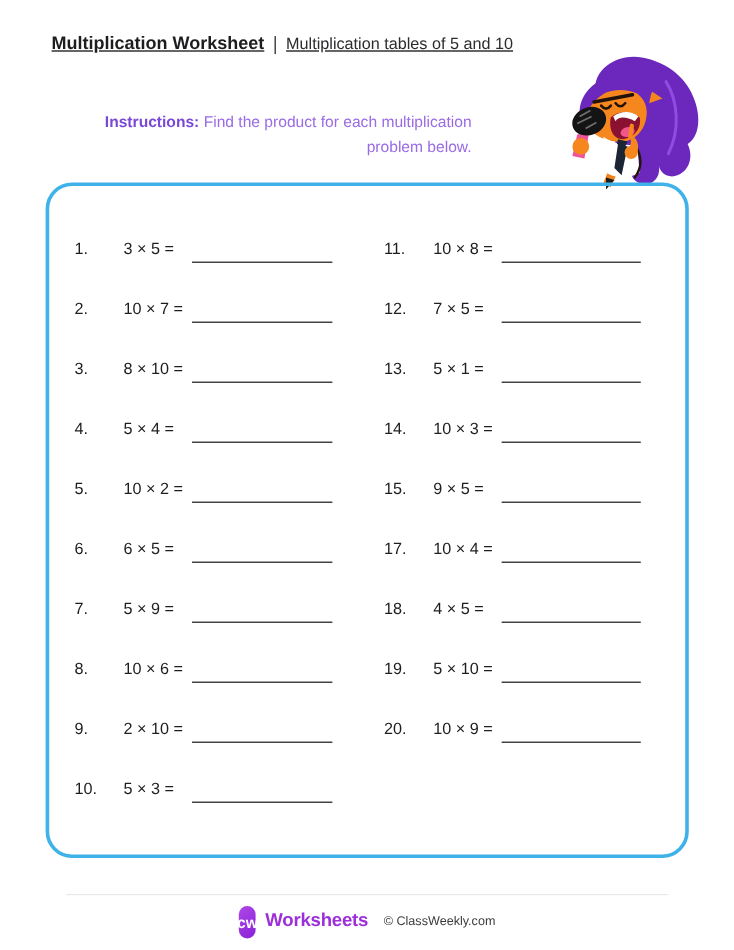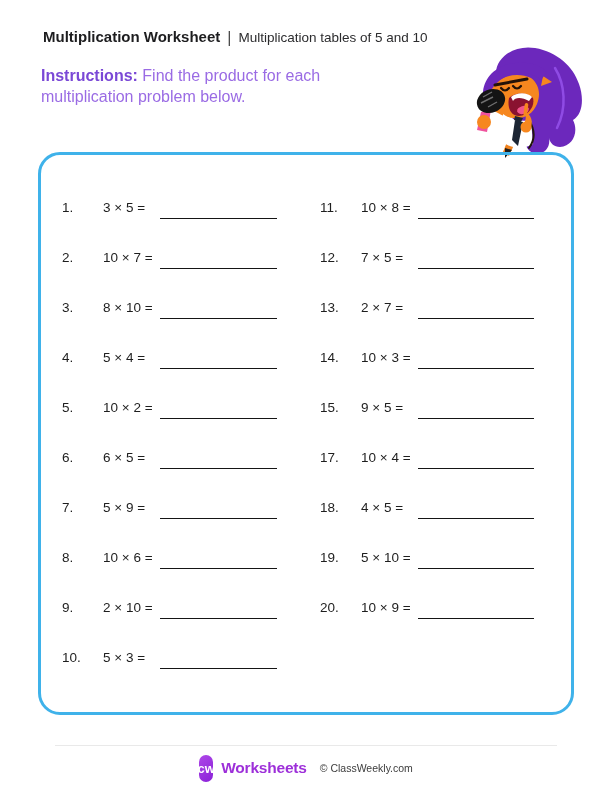--- a/index.html
+++ b/index.html
@@ -1,26 +1,26 @@
 <!DOCTYPE html>
 <html><head>
 <meta charset="utf-8">
 <style>
   html,body { margin:0; padding:0; background:#fff; }
   .page {
     position:relative; width:612px; height:792px; background:#ffffff;
     font-family:"Liberation Sans", sans-serif; overflow:hidden; margin:0 auto;
   }
   
-  .header { position:absolute; left:43px; top:28px; white-space:nowrap; }
+  .header { position:absolute; left:43px; top:28px; white-space:nowrap;text-decoration:underline; }
   .title { font-size:15px; font-weight:700; color:#1d1d1f; }
   .sep { font-size:16px; font-weight:300; color:#4a4a4a; margin:0 7px; vertical-align:-1px; }
   .subtitle { font-size:13.5px; color:#2c2c2e; }
   
-  .instructions { position:absolute; left:41px; top:65px; width:352px; font-size:16px; line-height:21px; }
+  .instructions { position:absolute; left:41px; top:91px; width:352px; font-size:13px; line-height:21px;text-align:right; }
   .instructions .label { font-weight:700; color:#7a48d6; }
   .instructions .body { color:#9a6be4; }
   
   .mascot { position:absolute; left:455px; top:40px; z-index:1; }
   
   .box {
     position:absolute; left:38px; top:152px; width:530px; height:557px;
     border:3.5px solid #3fb2ea; border-radius:22px; z-index:2; background:transparent;
   }
   
@@ -156,21 +156,21 @@
         <span class="prob">10 × 8 =</span>
         <span class="blank"></span>
       </div>
     <div class="row">
         <span class="num">12.</span>
         <span class="prob">7 × 5 =</span>
         <span class="blank"></span>
       </div>
     <div class="row">
         <span class="num">13.</span>
-        <span class="prob">2 × 7 =</span>
+        <span class="prob">5 × 1 =</span>
         <span class="blank"></span>
       </div>
     <div class="row">
         <span class="num">14.</span>
         <span class="prob">10 × 3 =</span>
         <span class="blank"></span>
       </div>
     <div class="row">
         <span class="num">15.</span>
         <span class="prob">9 × 5 =</span>

